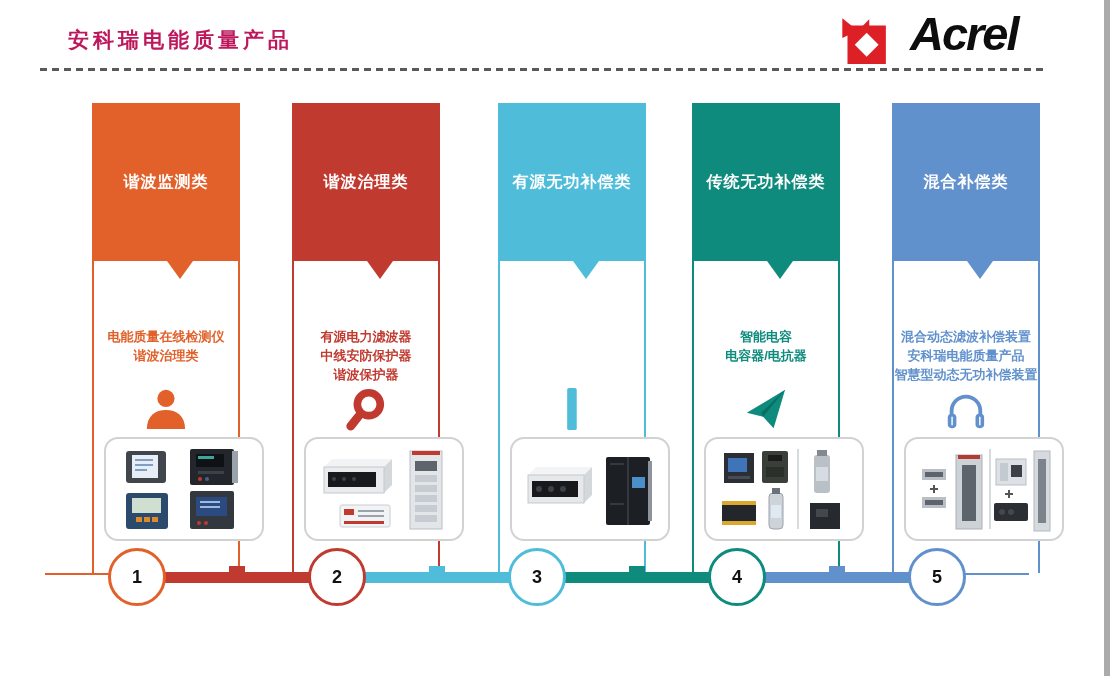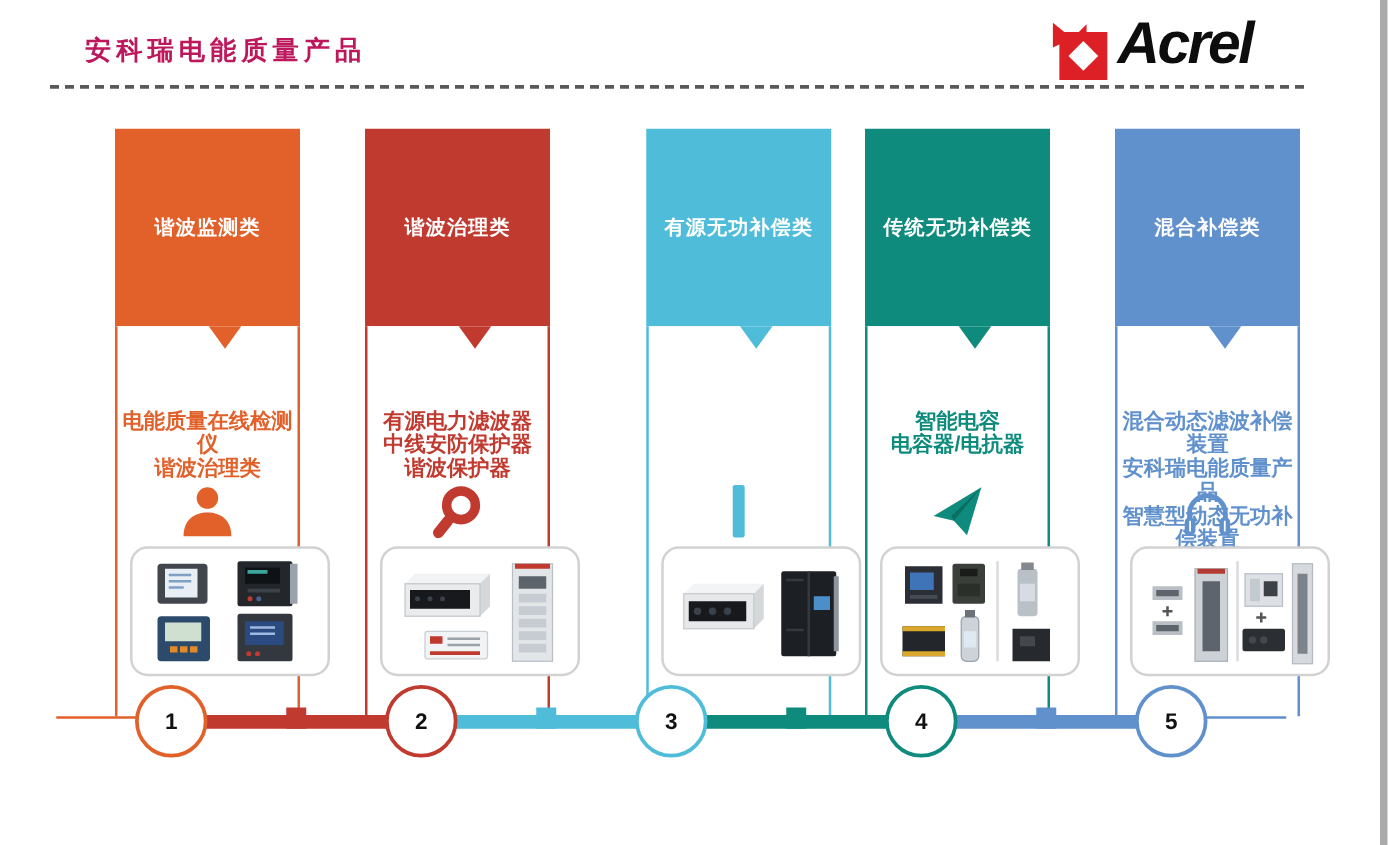--- a/index.html
+++ b/index.html
@@ -4,38 +4,38 @@
 <style>
   html,body{margin:0;padding:0;background:#ffffff;}
   .page{position:relative;width:1113px;height:676px;background:#ffffff;overflow:hidden;
         font-family:"Liberation Sans","DejaVu Sans",sans-serif;}
 
   
   .page-title{position:absolute;left:68px;top:26px;font-size:21px;font-weight:bold;
               color:#be185d;letter-spacing:4px;}
   .dashed-rule{position:absolute;left:40px;top:68px;width:1005px;height:3px;
                background:repeating-linear-gradient(90deg,#595959 0 7px,transparent 7px 12px);}
-  .logo{position:absolute;left:836px;top:6px;display:flex;align-items:flex-start;}
+  .logo{position:absolute;left:836px;top:6px;display:flex;align-items:flex-start;gap:16px;}
   .logo-mark{width:52px;height:56px;margin-top:4px;}
   .logo-text{font-size:47px;font-weight:bold;font-style:italic;color:#0d0d0d;
              letter-spacing:-2px;line-height:56px;margin-left:6px;}
   .right-edge-bar{position:absolute;right:3px;top:0;width:6px;height:676px;background:#ababab;}
 
   
   .card{position:absolute;top:103px;width:148px;height:472px;z-index:1;padding-left:47px;}
-  .card.p1{left:45px}.card.p2{left:245px}.card.p3{left:470px}.card.p4{left:645px}.card.p5{left:845px}
+  .card.p1{left:45px}.card.p2{left:245px}.card.p3{left:451px}.card.p4{left:645px}.card.p5{left:845px}
   .head{height:158px;background:var(--col);display:flex;align-items:center;justify-content:center;
         color:#ffffff;font-weight:bold;font-size:16px;letter-spacing:1px;}
   .pointer{position:absolute;top:158px;left:122px;width:0;height:0;z-index:3;
            border-left:13px solid transparent;border-right:13px solid transparent;
            border-top:18px solid var(--col);}
   .body{position:relative;height:312px;background:#ffffff;
         border-left:2px solid var(--col);border-right:2px solid var(--col);}
   .lines{position:absolute;top:66px;left:0;right:0;text-align:center;
-         color:var(--col);font-weight:bold;font-size:17px;line-height:19px;}
+         color:var(--col);font-weight:bold;font-size:13px;line-height:19px;}
   .cat-icon{position:absolute;top:124px;left:0;right:0;height:48px;
             display:flex;align-items:center;justify-content:center;}
   .cat-icon svg{height:44px;}
   .prodbox{position:absolute;top:176px;left:10px;width:156px;height:100px;background:#ffffff;
            border:2px solid #d2d2d2;border-radius:14px;display:flex;align-items:center;justify-content:center;}
   .prodbox svg{width:144px;height:92px;}
 
   
   .seg{position:absolute;z-index:2;}
   .seg.thick{top:572px;height:11px;width:200px;}

